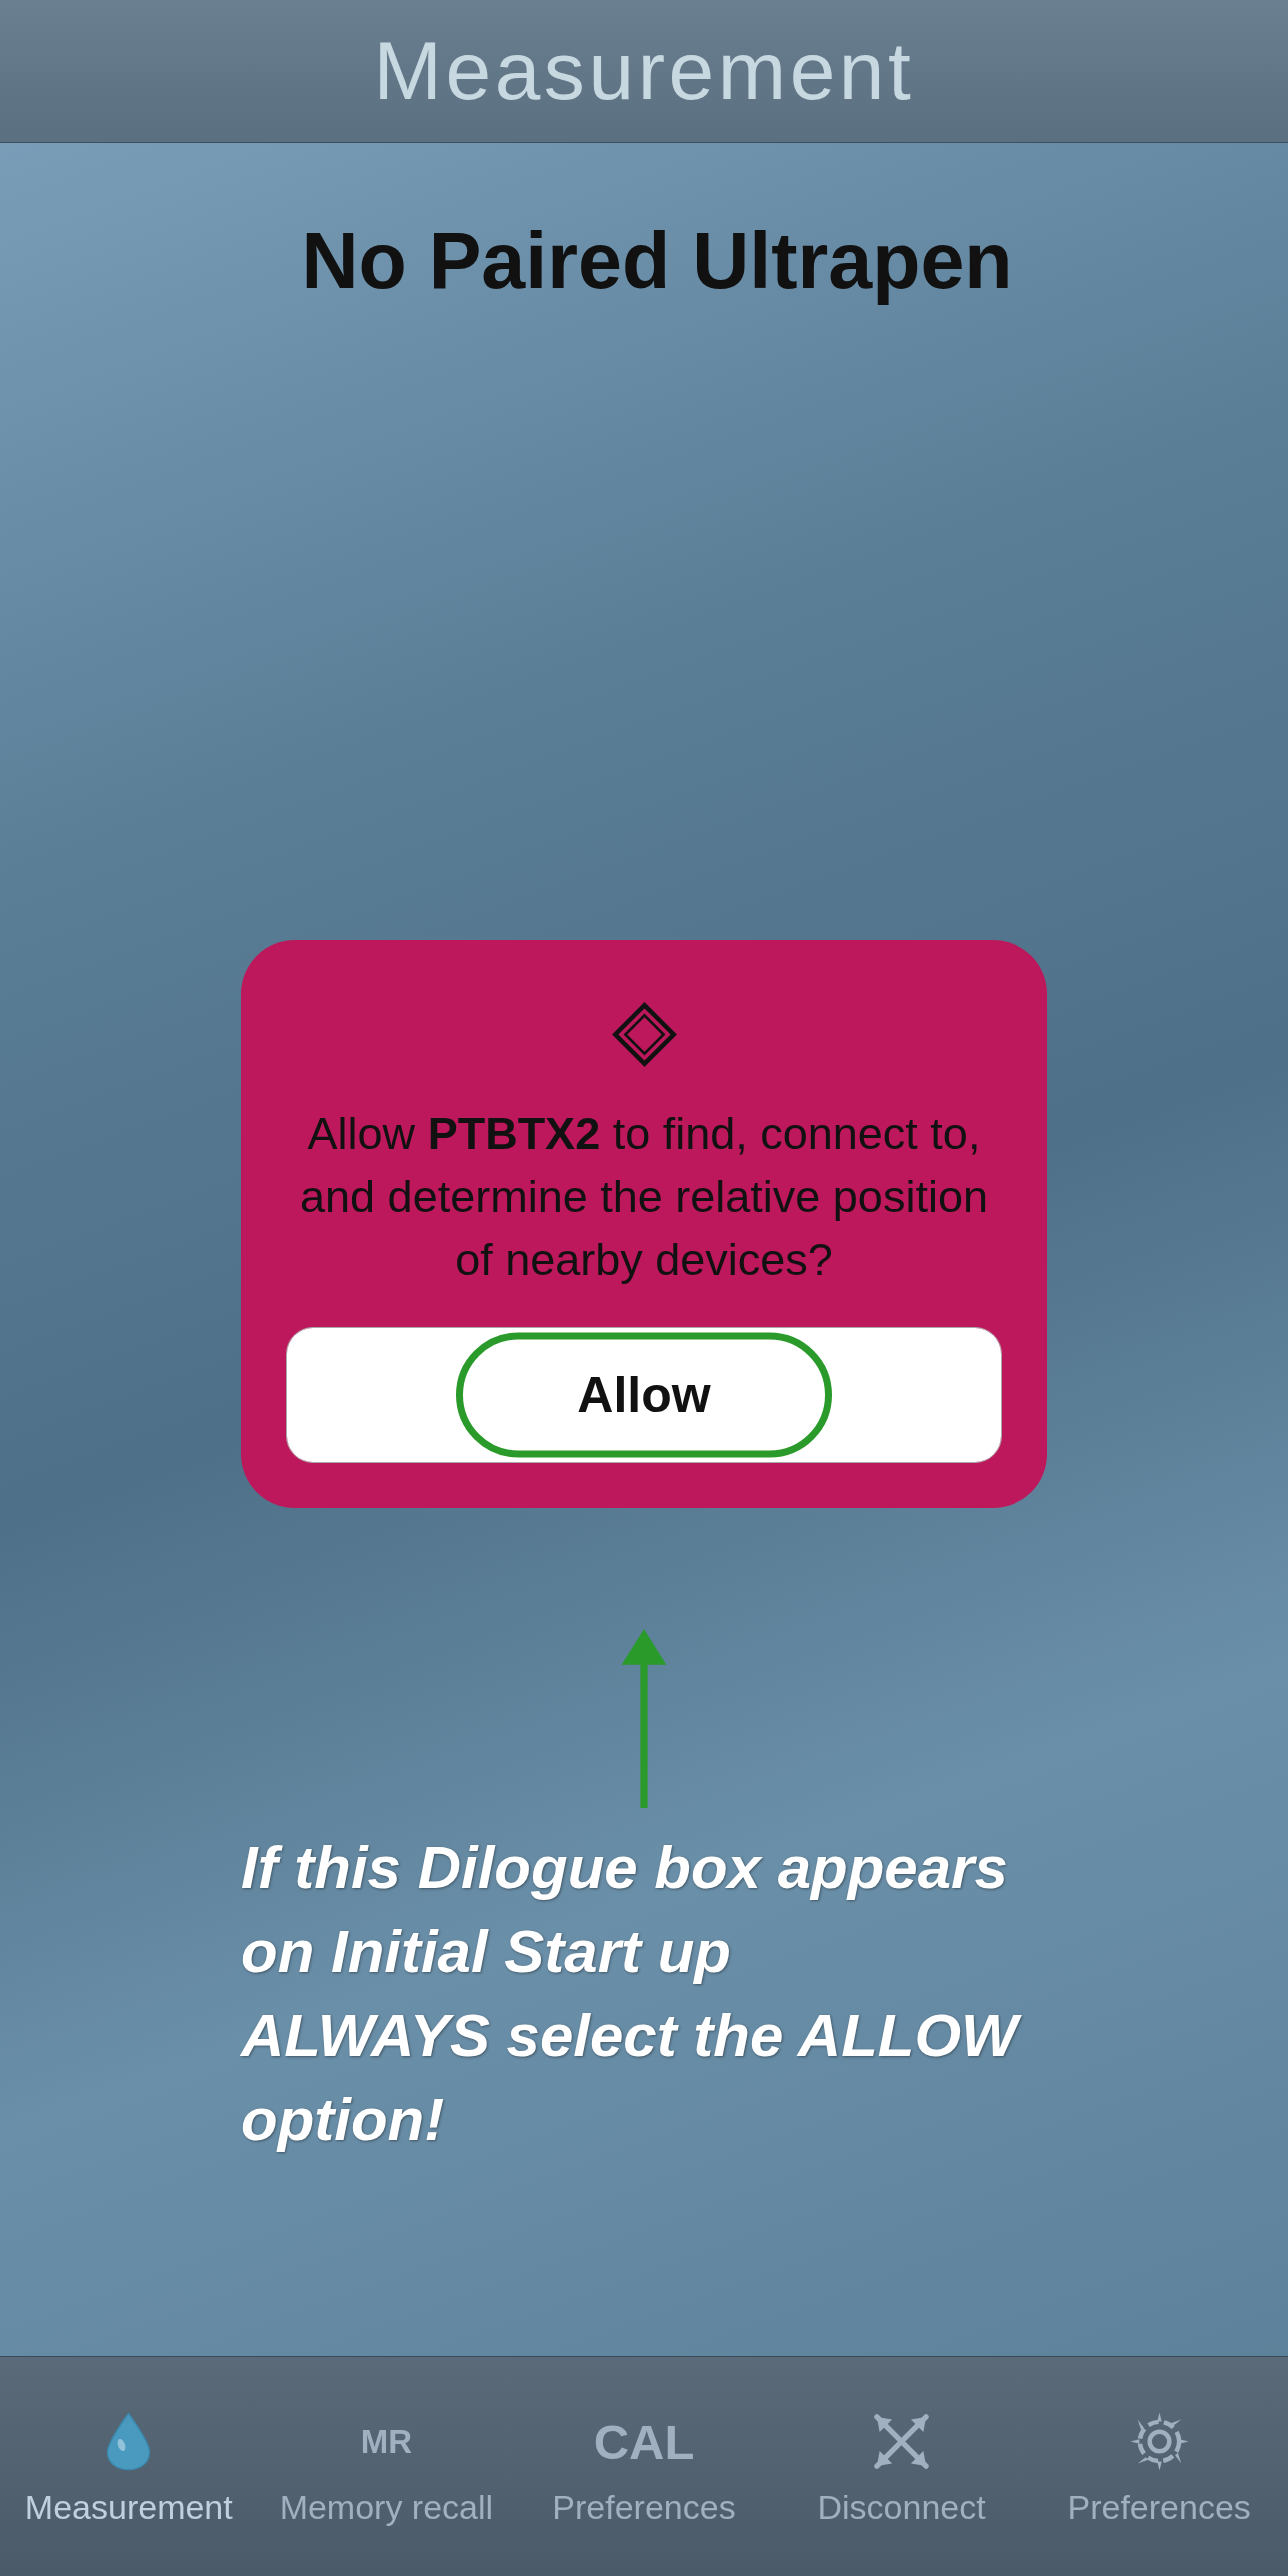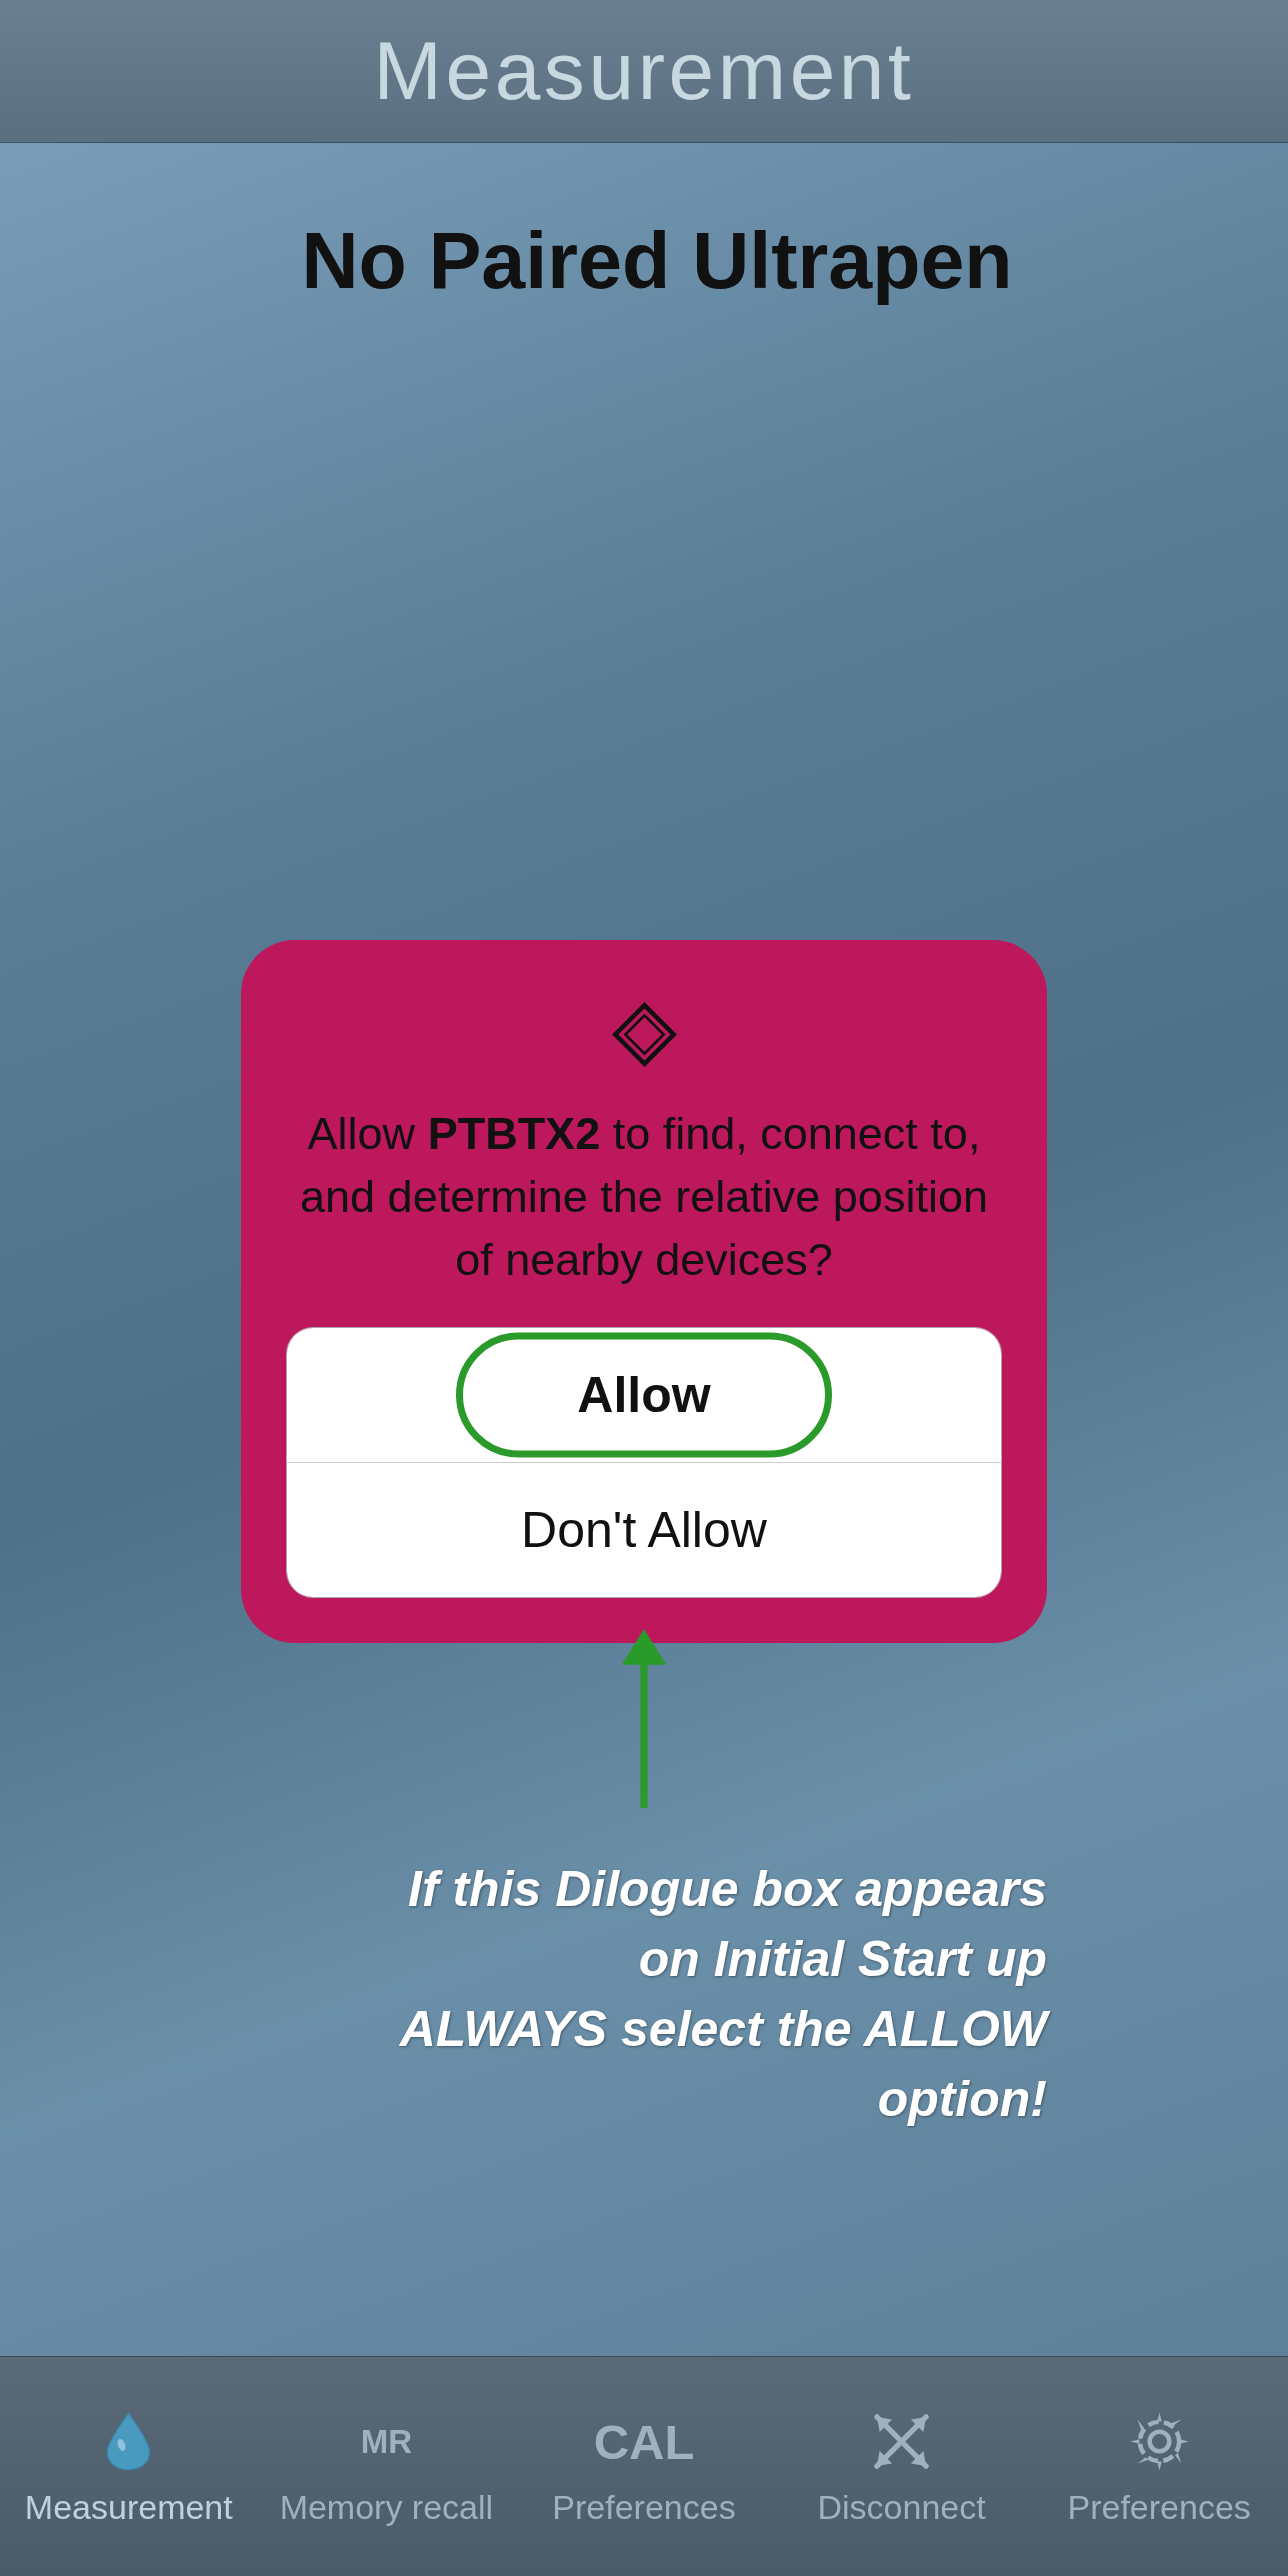--- a/index.html
+++ b/index.html
@@ -146,28 +146,27 @@
       flex-direction: column;
       align-items: center;
     }
 
     .arrow-svg {
       display: block;
       margin-bottom: 18px;
     }
 
     .annotation-text {
-      font-size: 50px;
+      font-size: 60px;
       font-style: italic;
       font-weight: 700;
       color: #fff;
-      text-align: right;
+      text-align: left;
       line-height: 1.4;
       text-shadow: 0.9px 0.9px 2.7px rgba(0,0,0,0.4);
-      margin-top: 28px;
     }
 
     
     .tab-bar {
       position: absolute;
       bottom: 0;
       left: 0;
       right: 0;
       height: 220px;
       background: linear-gradient(180deg, #5a6a78 0%, #4a5a68 100%);
@@ -262,21 +261,20 @@
 
     <p class="dialog-text">
       Allow <strong>PTBTX2</strong> to find, connect to, and determine the relative position of nearby devices?
     </p>
 
     <div class="dialog-buttons">
       <button class="dialog-btn allow-btn">
         <span>Allow</span>
         <div class="allow-highlight"></div>
       </button>
-      <button class="dialog-btn">Don't Allow</button>
     </div>
   </div>
 </div>
 
 <div class="annotation-container">
 
   <svg class="arrow-svg" width="72" height="179" viewBox="0 0 80 200">
     <line x1="40" y1="200" x2="40" y2="20" stroke="#2a9a2a" stroke-width="8"></line>
     <polygon points="40,0 15,40 65,40" fill="#2a9a2a"></polygon>
   </svg>

